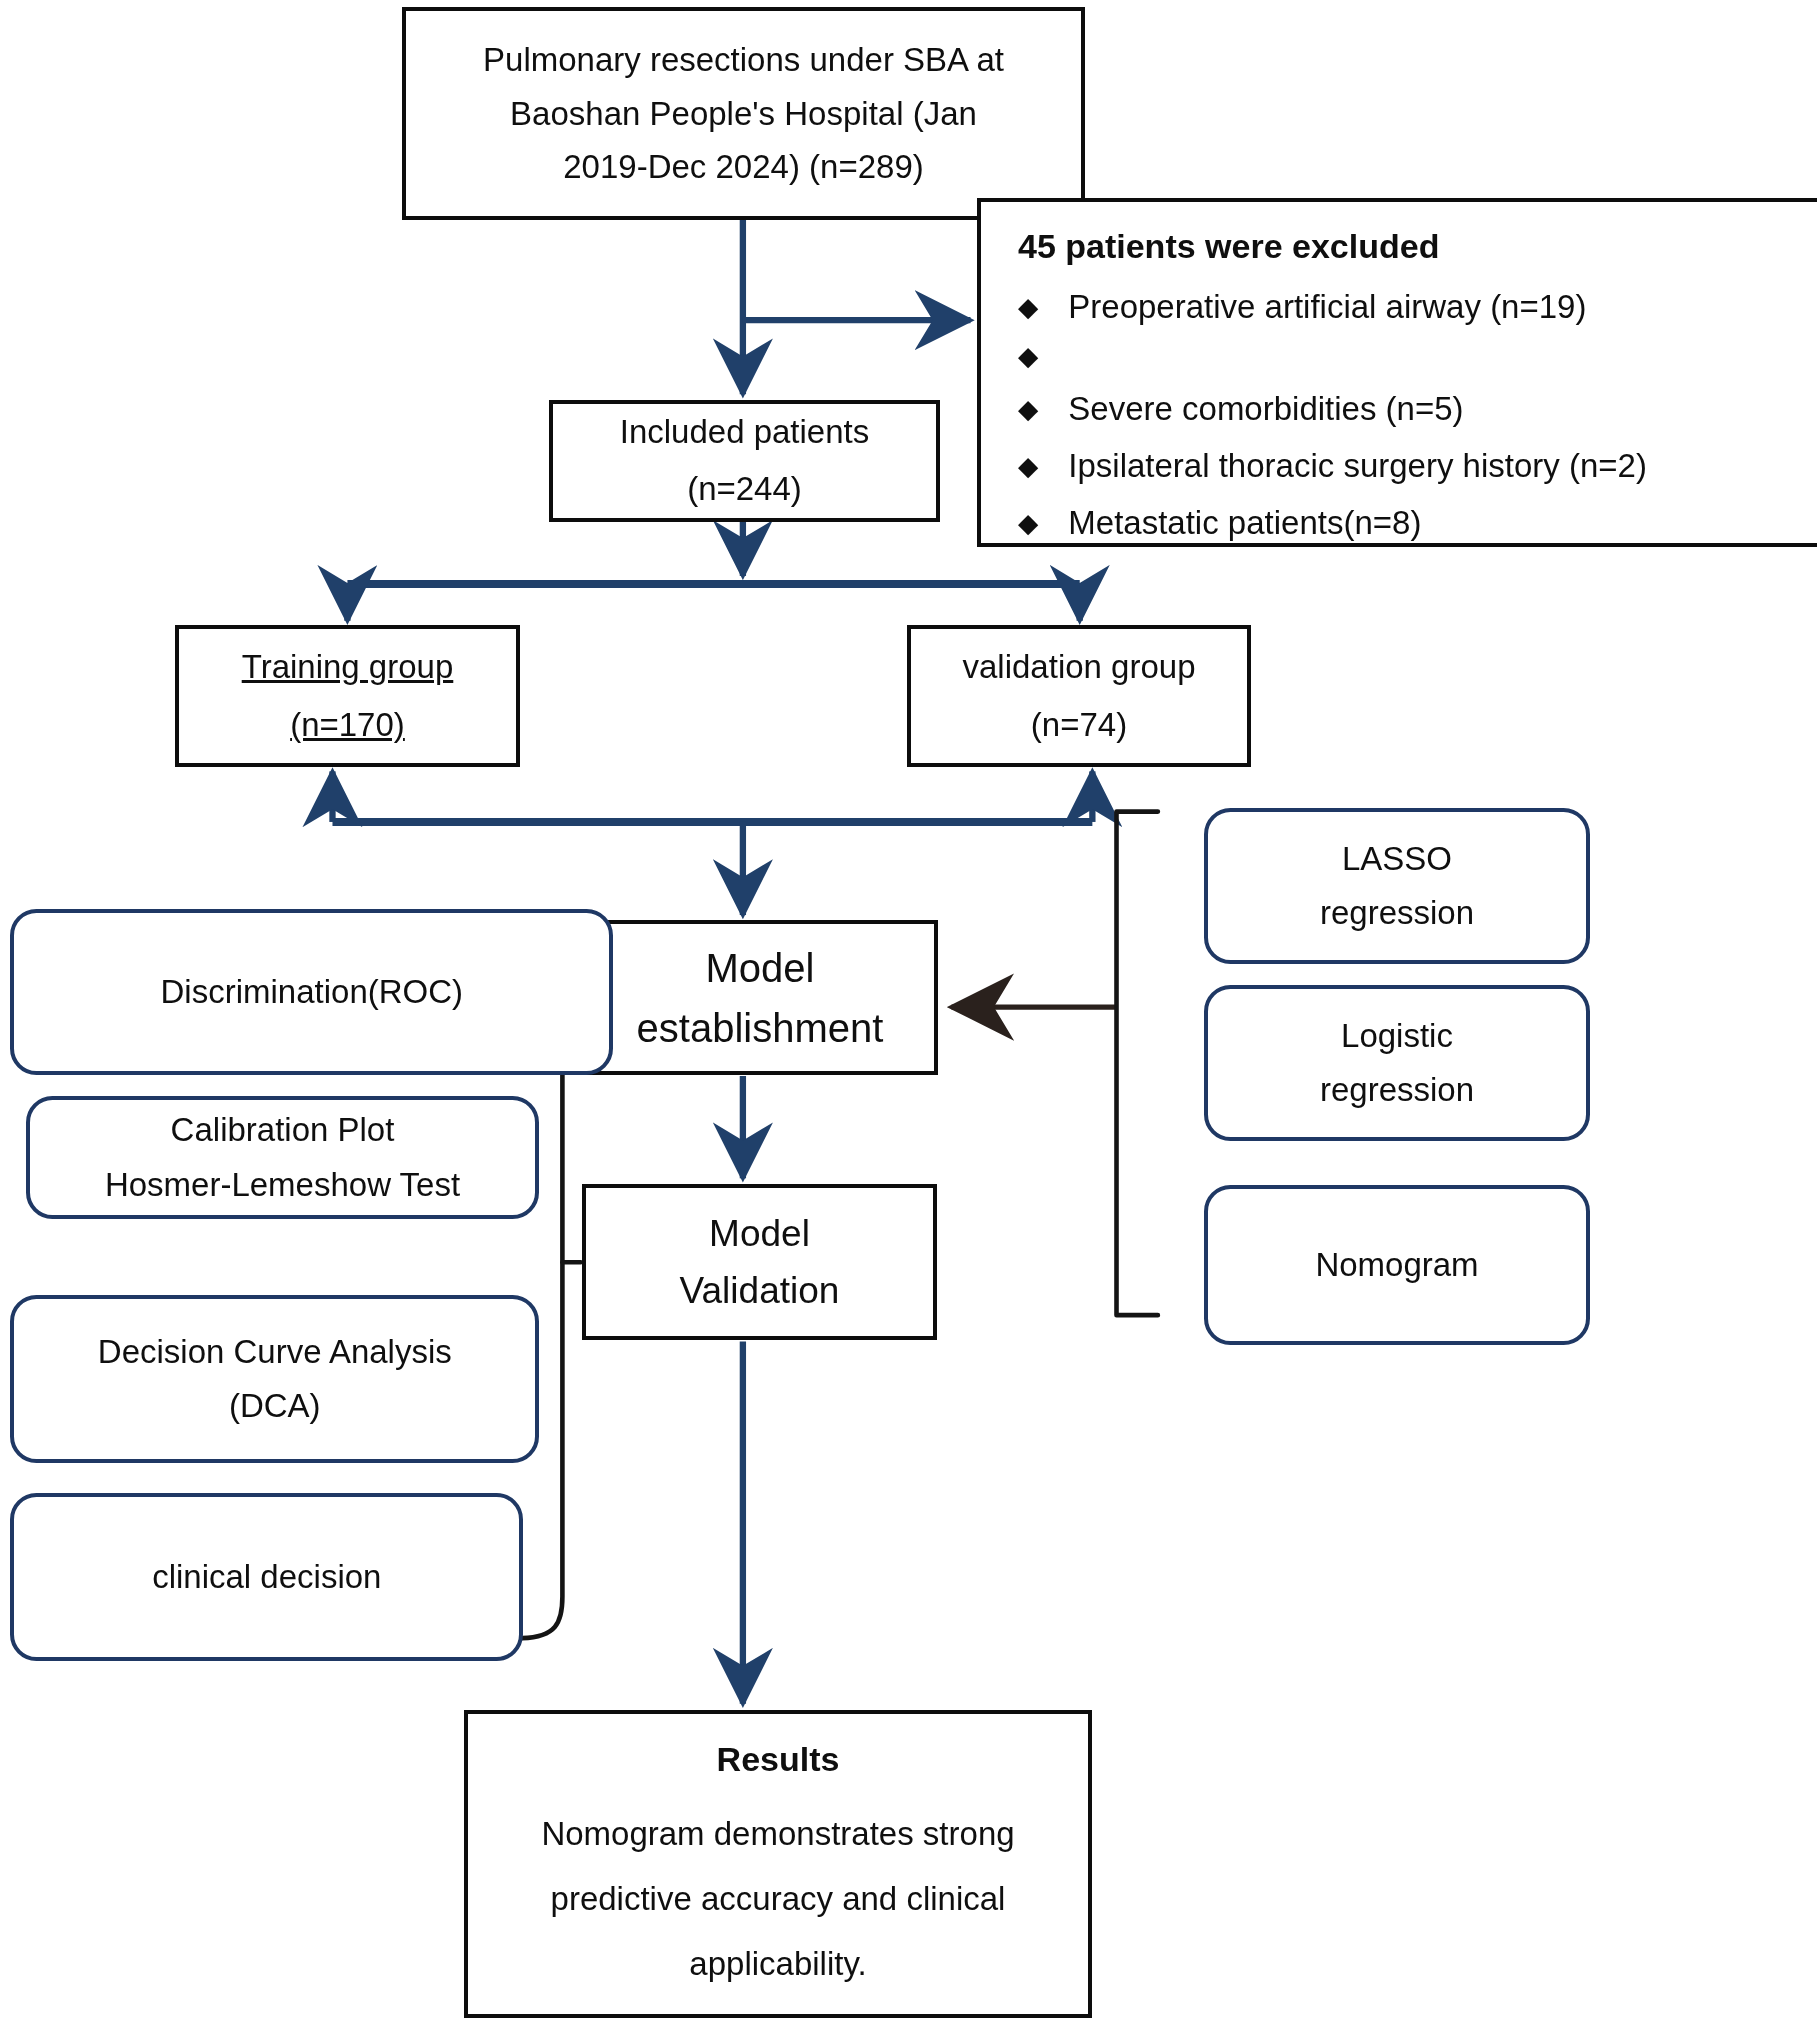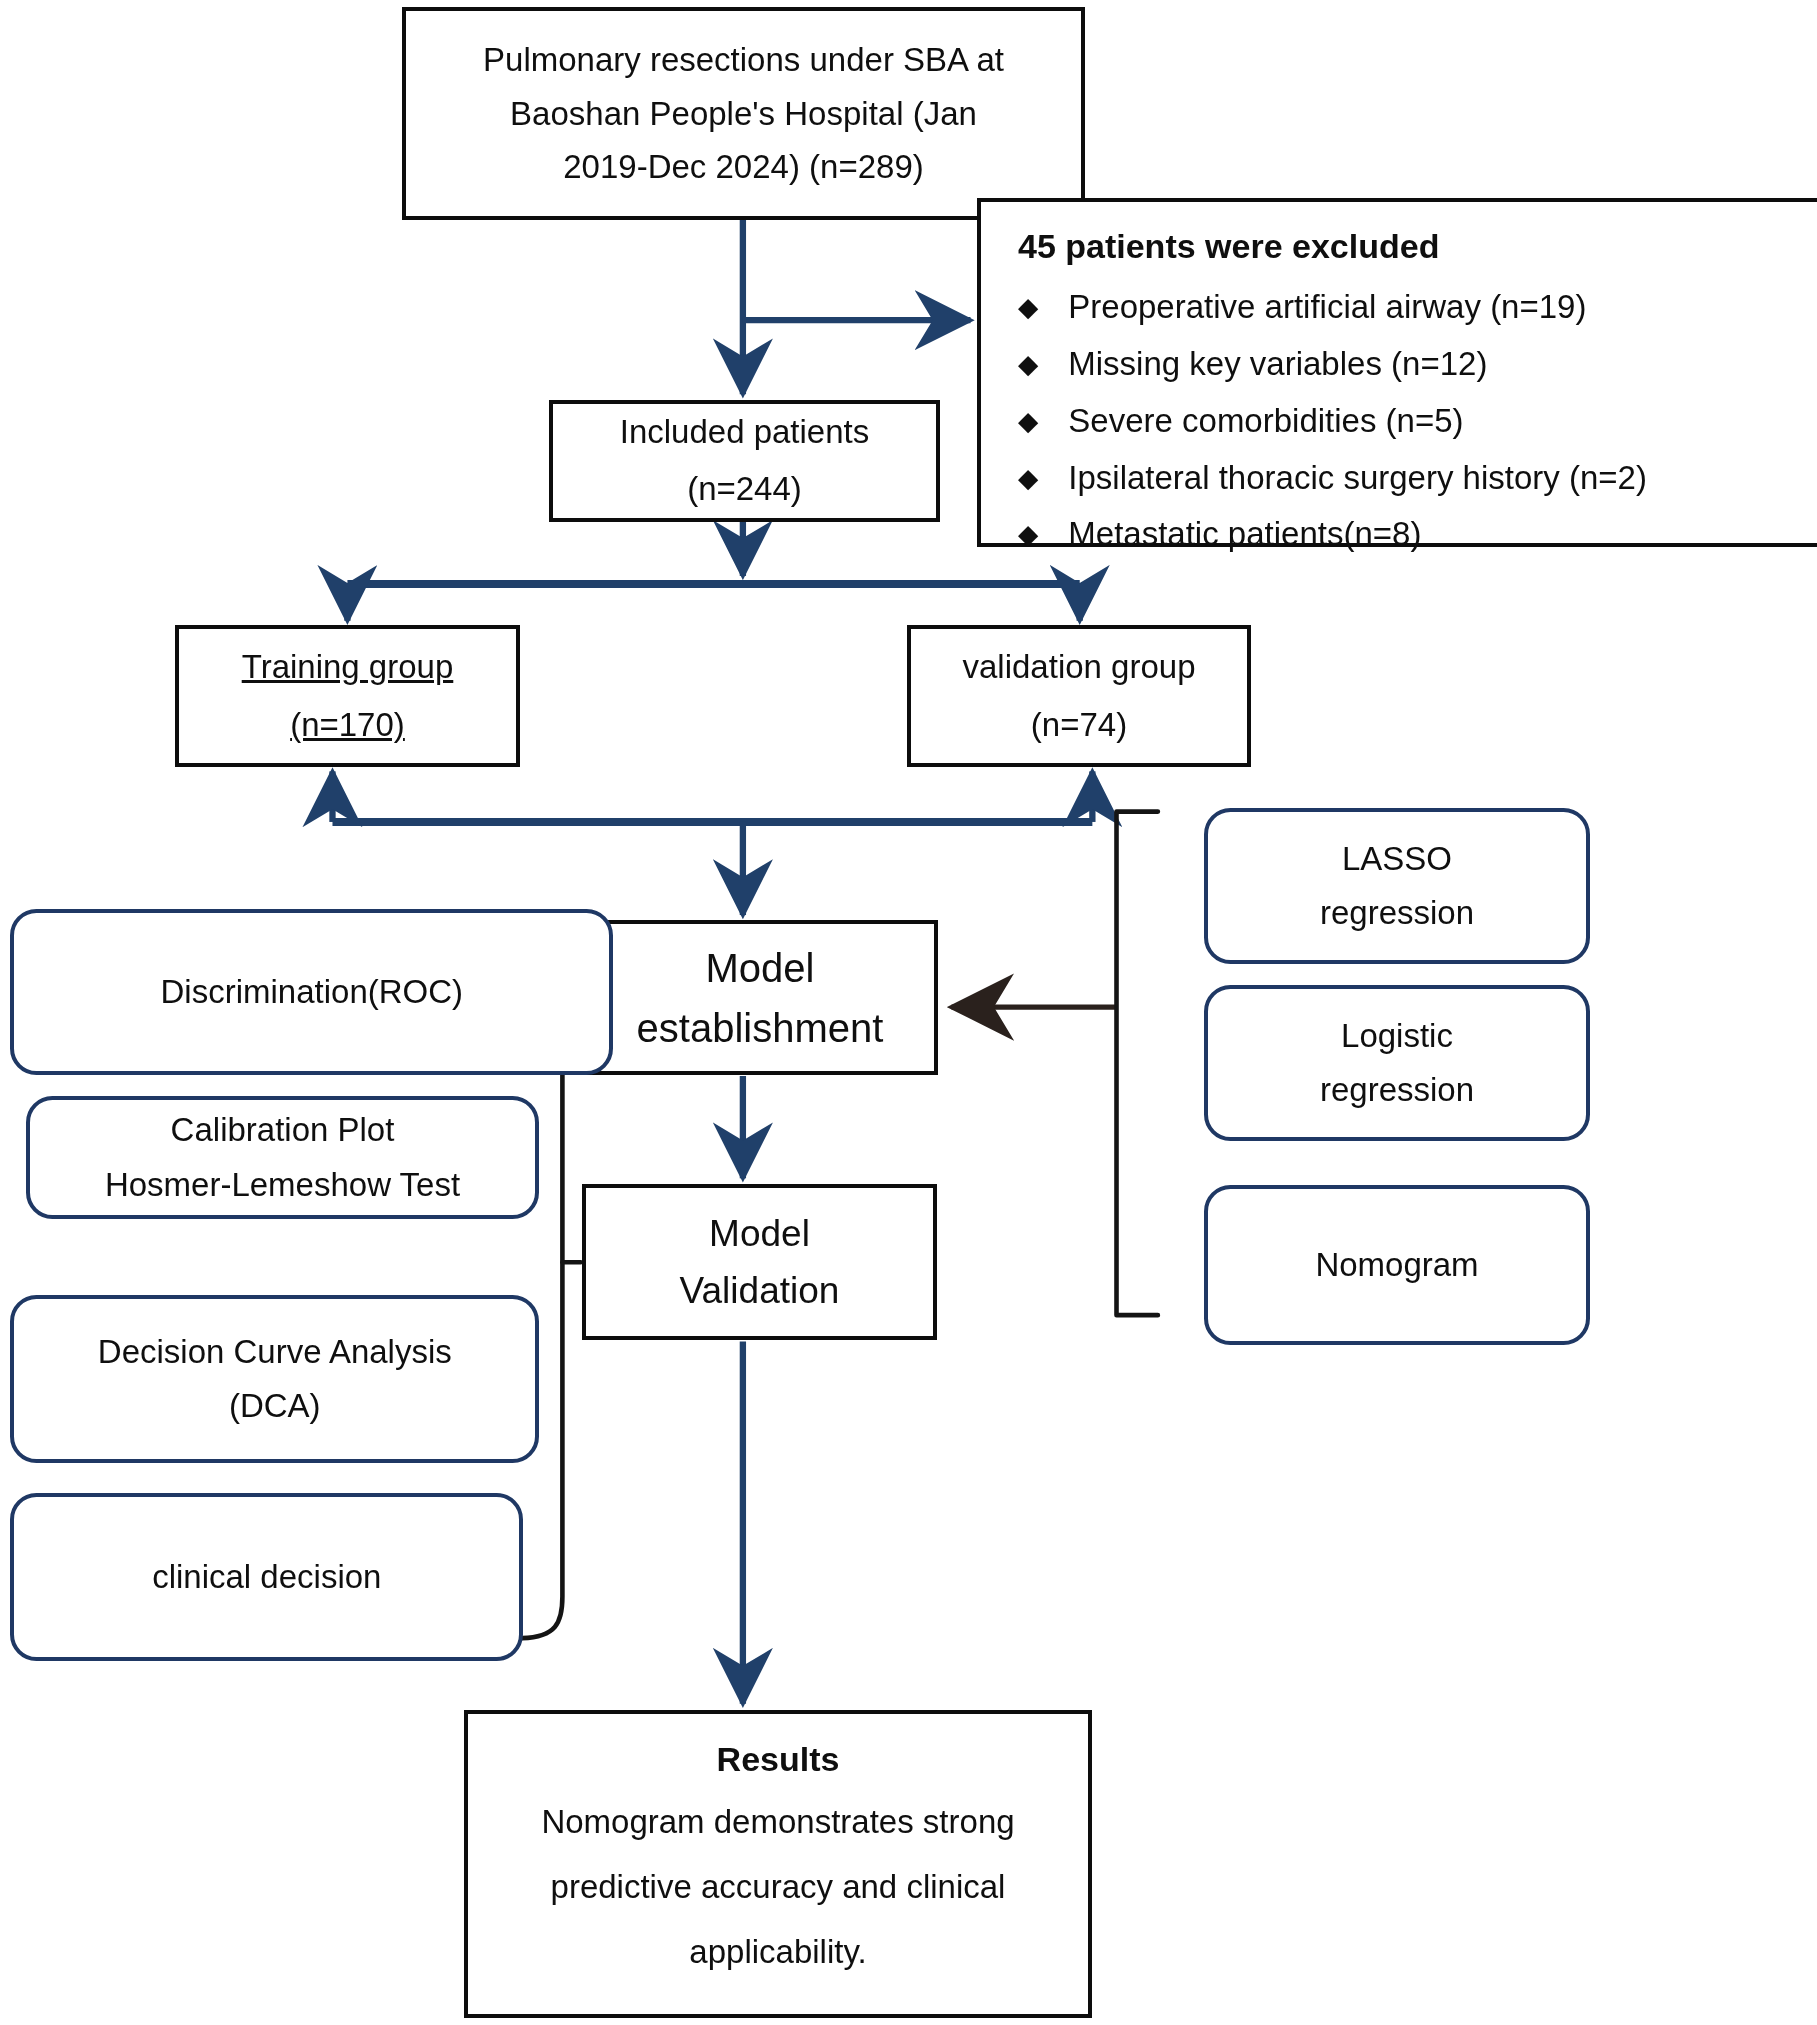--- a/index.html
+++ b/index.html
@@ -38,21 +38,21 @@
   .validation-box{left:907px;top:625px;width:344px;height:142px;font-size:33px;line-height:1.76;}
   .model-est-box{left:582px;top:920px;width:356px;height:155px;font-size:40px;line-height:1.5;}
   .model-val-box{left:582px;top:1184px;width:355px;height:156px;font-size:37px;line-height:1.55;}
   .results-box{left:464px;top:1710px;width:628px;height:308px;justify-content:flex-start;padding-top:19.5px;}
 
   .excluded-title{font-size:34px;font-weight:bold;line-height:1.45;}
   .excluded-list{list-style:none;margin:8px 0 0 0;padding:0;font-size:33px;line-height:1.72;}
   .excluded-list li{display:flex;align-items:baseline;}
   .diam{font-size:26.4px;margin-right:30px;transform:translateY(-2.3px);}
 
-  .results-title{font-size:34px;font-weight:bold;line-height:1.5;margin-bottom:4px;}
+  .results-title{font-size:34px;font-weight:bold;line-height:1.5;margin-bottom:16px;}
   .results-body{font-size:33px;line-height:1.98;}
 
   
   .disc-box{left:10.3px;top:909px;width:603px;height:166px;font-size:33px;line-height:1.65;}
   .calib-box{left:26px;top:1096px;width:513px;height:123px;font-size:33px;line-height:1.65;}
   .dca-box{left:10.3px;top:1295px;width:529px;height:168px;font-size:33px;line-height:1.65;}
   .clin-box{left:10.3px;top:1493px;width:513px;height:168px;font-size:33px;line-height:1.65;}
   .lasso-box{left:1204px;top:808px;width:386px;height:156px;font-size:33px;line-height:1.65;}
   .logistic-box{left:1204px;top:985px;width:386px;height:156px;font-size:33px;line-height:1.65;}
   .nomogram-box{left:1204px;top:1185px;width:386px;height:160px;font-size:33px;line-height:1.65;}
@@ -99,21 +99,20 @@
 
   <div class="box excluded-box">
     <div class="excluded-title">45 patients were excluded</div>
     <ul class="excluded-list">
       <li>
         <span class="diam">◆</span>
         <span>Preoperative artificial airway (n=19)</span>
         </li>
       <li>
         <span class="diam">◆</span>
-        <span>Missing key variables (n=12)</span>
         </li>
       <li>
         <span class="diam">◆</span>
         <span>Severe comorbidities (n=5)</span>
         </li>
       <li>
         <span class="diam">◆</span>
         <span>Ipsilateral thoracic surgery history (n=2)</span>
         </li>
       <li>

